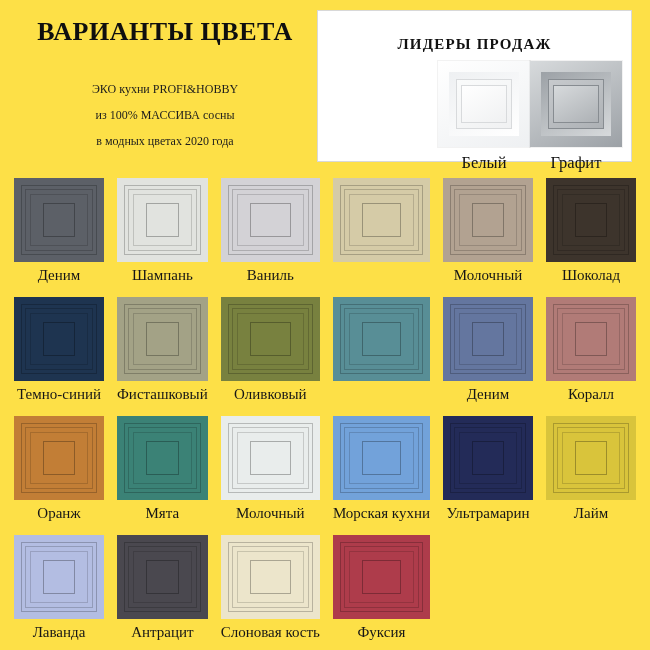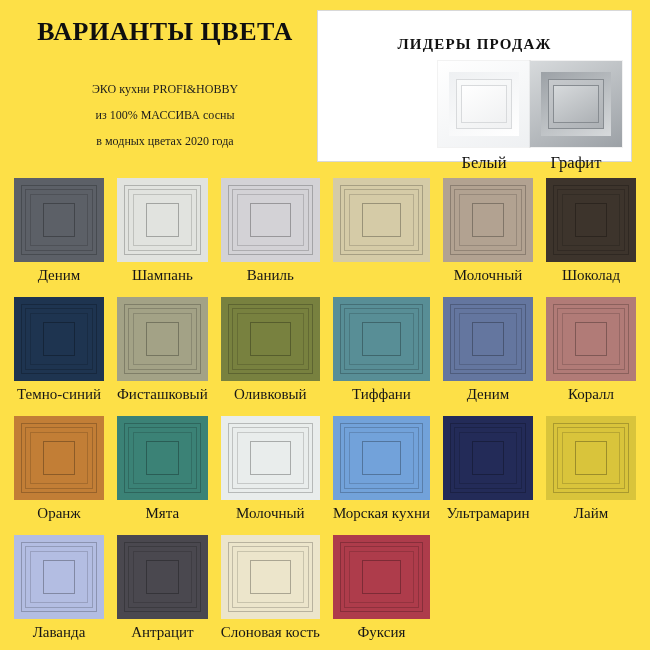--- a/index.html
+++ b/index.html
@@ -122,21 +122,20 @@
     <div class="cell">
       <div class="sw" style="background: rgb(120, 129, 63);">
           <i class="p"></i>
         </div>
       <div class="lbl">Оливковый</div>
     </div>
     <div class="cell">
       <div class="sw" style="background: rgb(88, 142, 150);">
           <i class="p"></i>
         </div>
-      <div class="lbl">Тиффани</div>
     </div>
     <div class="cell">
       <div class="sw" style="background: rgb(100, 118, 159);">
           <i class="p"></i>
         </div>
       <div class="lbl">Деним</div>
     </div>
 
     <div class="cell">
       <div class="sw" style="background: rgb(177, 123, 119);">

